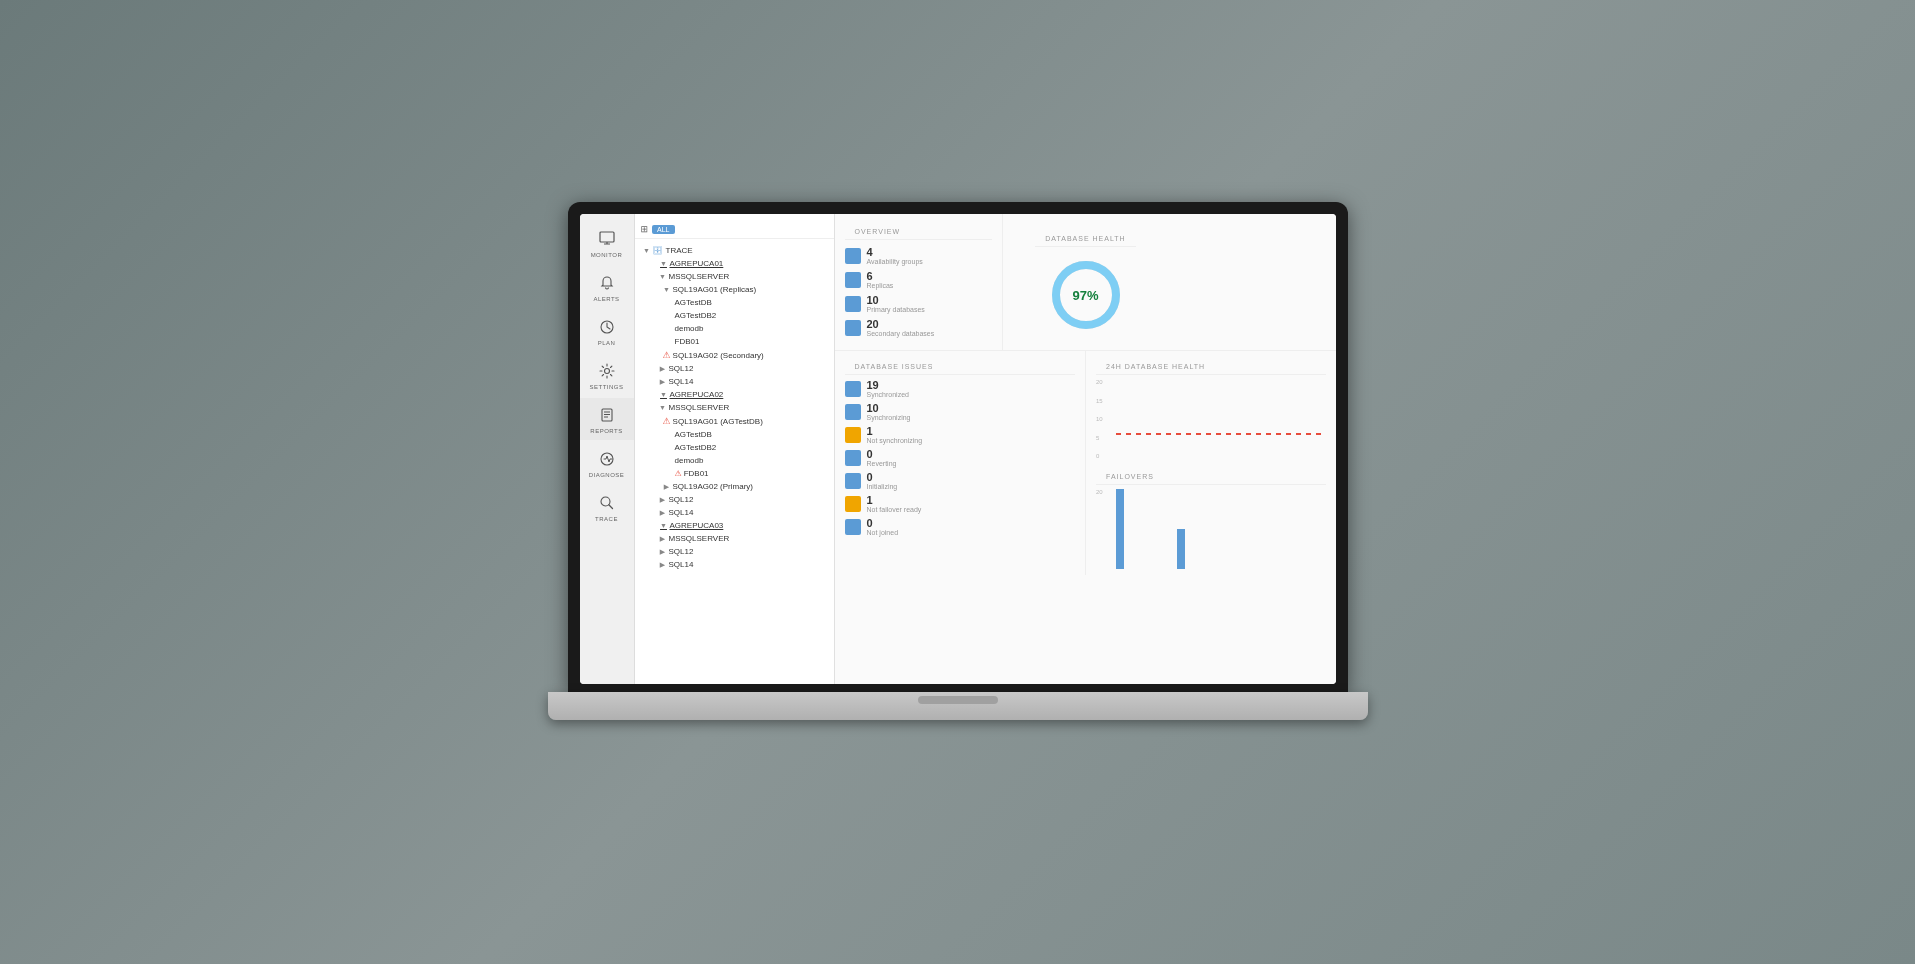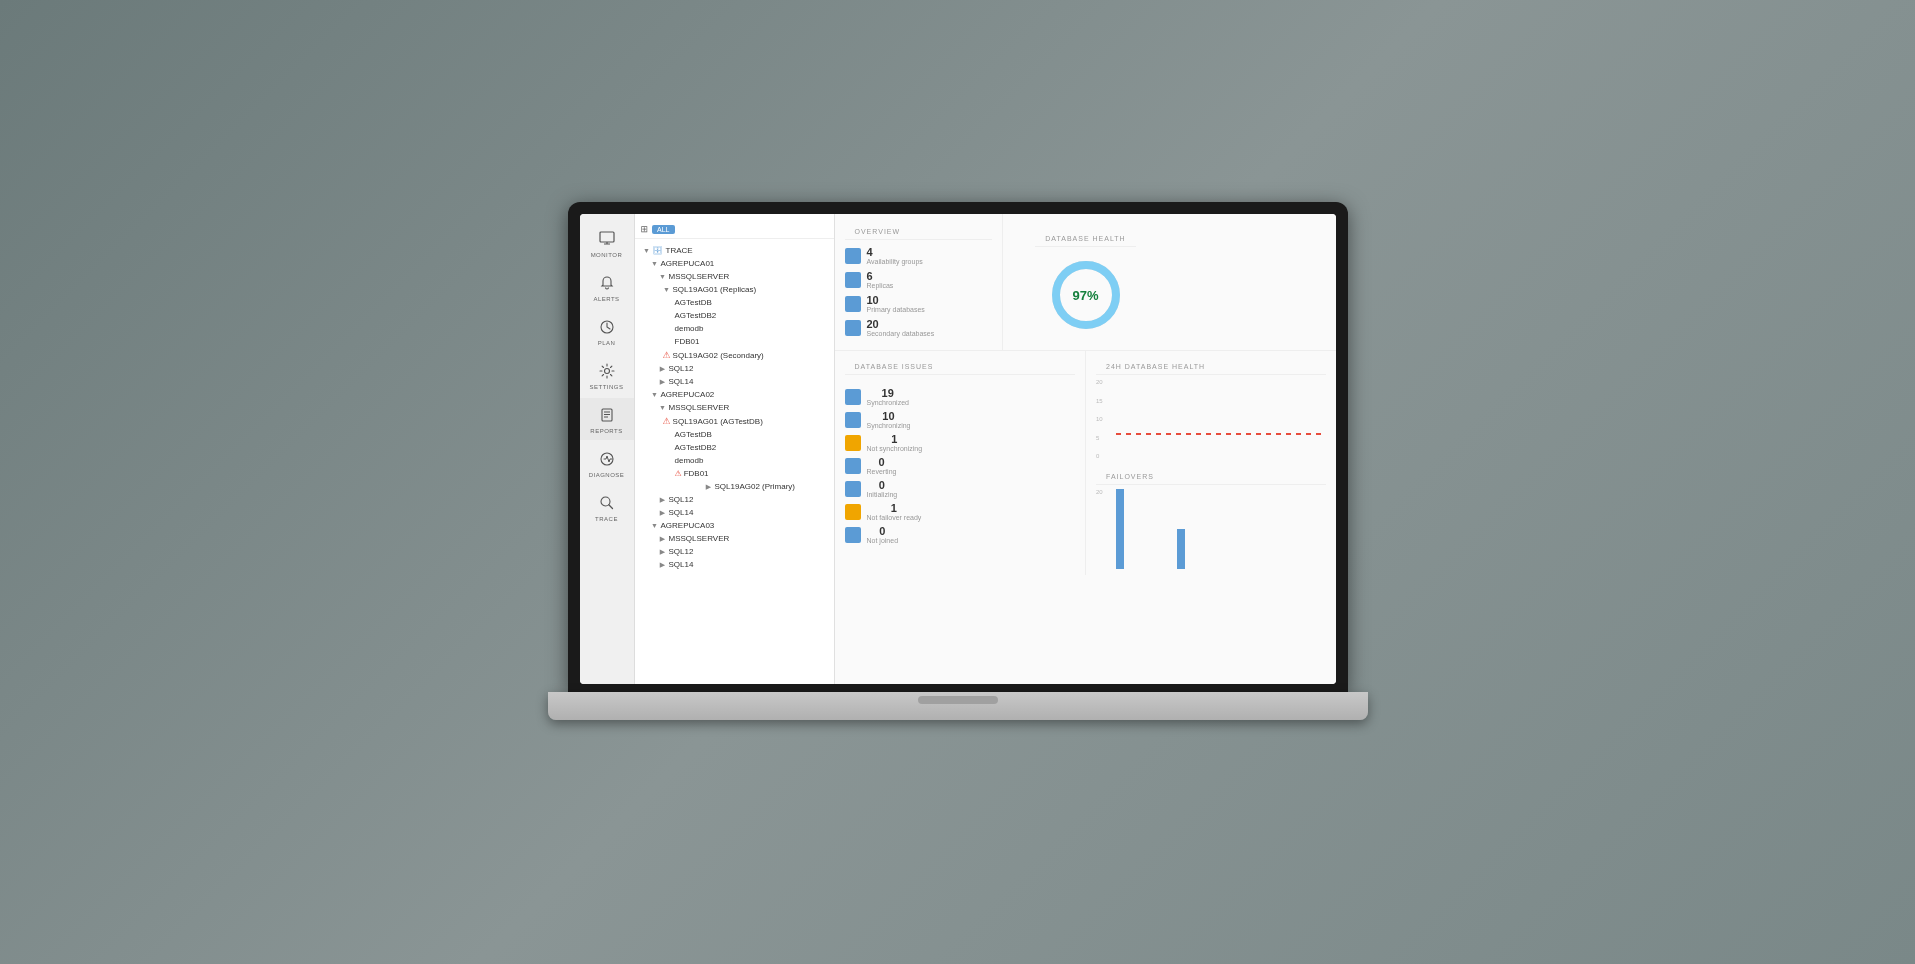--- a/index.html
+++ b/index.html
@@ -144,21 +144,21 @@
     .tree-node-label {
       display: flex;
       align-items: center;
       padding: 1px 4px;
       cursor: pointer;
       white-space: nowrap;
       color: #333;
     }
 
     .tree-indent-1 { padding-left: 8px; }
-    .tree-indent-2 { padding-left: 16px; }
+    .tree-indent-2 { padding-left: 25px; text-decoration: underline; }
     .tree-indent-3 { padding-left: 24px; }
     .tree-indent-4 { padding-left: 32px; }
 
     .tree-expand {
       width: 8px;
       height: 8px;
       display: inline-flex;
       align-items: center;
       justify-content: center;
       font-size: 7px;
@@ -535,21 +535,21 @@
               <span style="font-size:8px;color:#333;">demodb</span>
             </div>
           </div>
           <div class="tree-node">
             <div class="tree-node-label" style="padding-left:40px;">
               <span class="tree-icon-warn" style="color:#e74c3c;font-size:8px;">⚠</span>
               <span style="font-size:8px;color:#333;">FDB01</span>
             </div>
           </div>
           <div class="tree-node">
-            <div class="tree-node-label" style="padding-left:28px;margin-left:42px;">
+            <div class="tree-node-label" style="padding-left:28px;">
               <span class="tree-expand">▶</span>
               <span style="font-size:8px;color:#333;">SQL19AG02 (Primary)</span>
             </div>
           </div>
           <div class="tree-node">
             <div class="tree-node-label tree-indent-3">
               <span class="tree-expand">▶</span>
               <span style="font-size:8px;color:#333;">SQL12</span>
             </div>
           </div>
@@ -638,21 +638,21 @@
                 <div class="donut-center-text">97%</div>
               </div>
             </div>
 
           </div>
 
           <div class="lower-grid">
 
             <div class="lower-panel">
               <div class="section-header">DATABASE ISSUES</div>
-              <div style="margin-top:12px;text-align:center;">
+              <div style="margin-top:4px;">
 
                 <div class="issue-stat-row">
                   <div class="issue-bar-blue"></div>
                   <div>
                     <div class="stat-number">19</div>
                     <div class="stat-label">Synchronized</div>
                   </div>
                 </div>
 
                 <div class="issue-stat-row">

